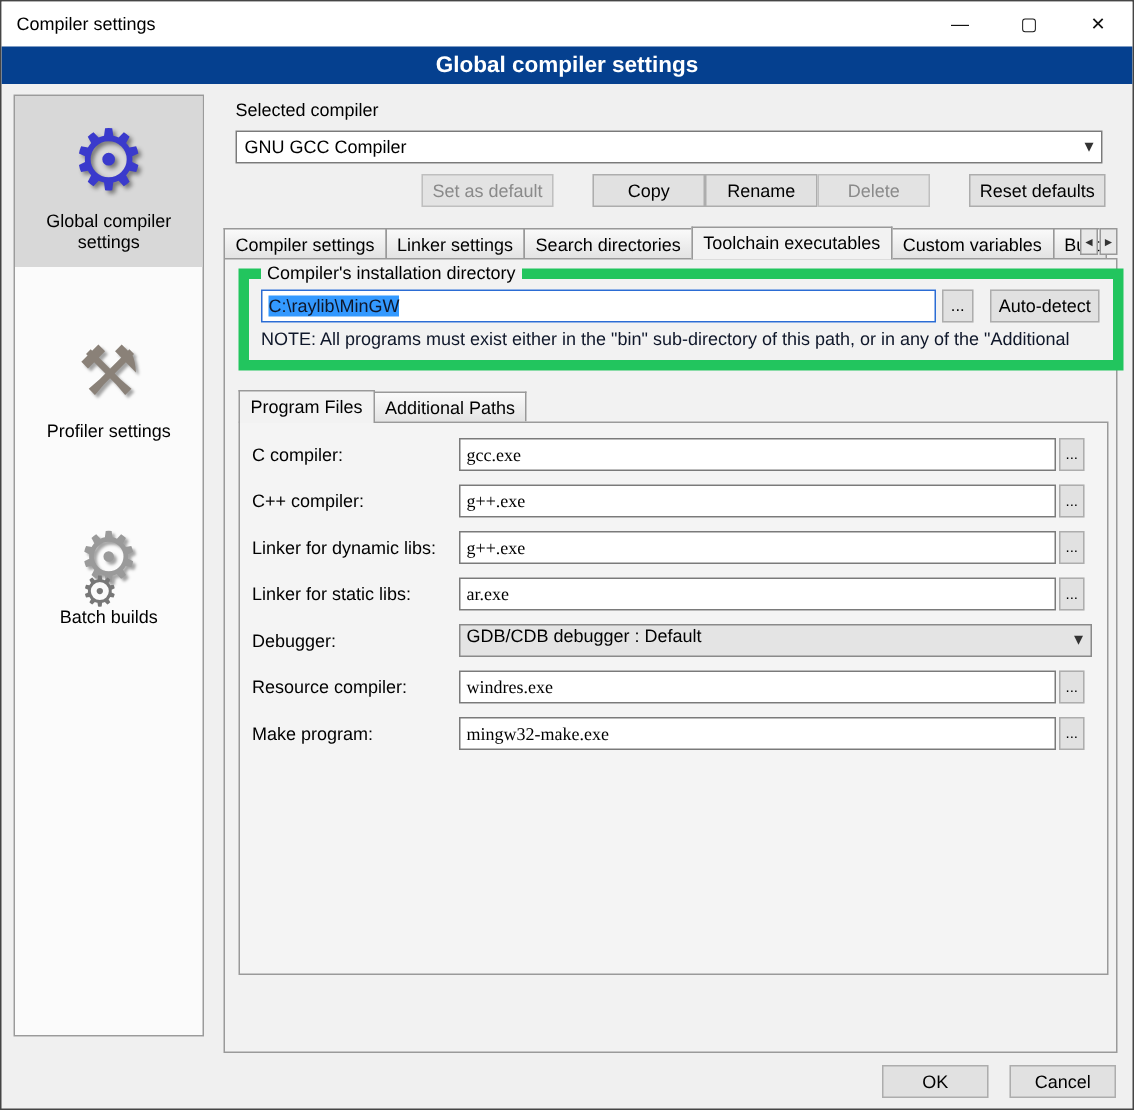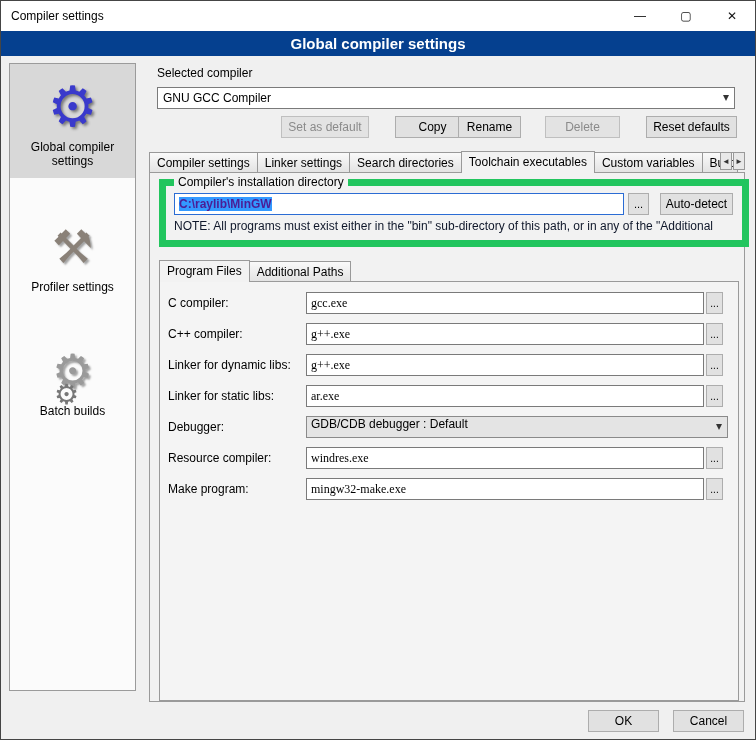--- a/index.html
+++ b/index.html
@@ -33,46 +33,46 @@
   .sel-label { margin:3px 0 0 8px; height:15px; }
   .combo { position:relative; margin:6px 0 0 8px; width:578px; height:22px; box-sizing:border-box;
            background:#fff; border:1px solid #7a7a7a; display:flex; align-items:center; padding-left:5px; }
   .combo-arrow { position:absolute; right:5px; top:2px; color:#333; }
   .btn-row { position:relative; margin-top:7px; height:22px; }
   .btn { position:absolute; top:0; height:22px; box-sizing:border-box; background:#e1e1e1; border:1px solid #adadad;
          display:flex; align-items:center; justify-content:center; }
   .btn.disabled { background:#e3e3e3; border-color:#bfbfbf; color:#8a8a8a; }
   .b-setdef { left:132px; width:88px; }
   .b-copy   { left:246px; width:75px; }
-  .b-rename { left:309px; width:63px; }
+  .b-rename { left:321px; width:75px; }
   .b-delete { left:396px; width:75px; }
   .b-reset  { left:497px; width:91px; }
   
   .tabstrip { position:relative; margin-top:12px; height:22px; display:flex; align-items:flex-end; }
   .tab { height:20px; box-sizing:border-box; display:flex; align-items:center; padding:0 7px; white-space:nowrap;
          background:linear-gradient(#fafafa,#e3e3e3); border:1px solid #999; border-bottom:none; margin-right:-1px; }
   .tab.active { height:22px; background:#f2f2f2; z-index:2; margin-bottom:-1px; padding-bottom:1px; }
   .tab.clipped { max-width:36px; overflow:hidden; }
   .tab-arrows { position:absolute; right:0; bottom:2px; display:flex; z-index:3; }
   .tab-arrow { width:12px; height:18px; box-sizing:border-box; font-size:8px; display:flex; align-items:center; justify-content:center;
                border:1px solid #999; background:#e8e8e8; margin-left:1px; color:#333; }
   
   .panel { position:relative; height:530px; box-sizing:border-box; border:1px solid #9a9a9a; background:#f2f2f2; }
   .groupbox { position:absolute; left:9px; top:2px; width:580px; height:72px; box-sizing:border-box;
               border:7px solid #22c55e; margin:0; padding:0 6px 0 8px; }
   .groupbox legend { padding:0 4px; }
   .path-row { display:flex; align-items:center; margin-top:4px; }
   .path-input { width:450px; height:22px; box-sizing:border-box; border:1px solid #2b6cd4; background:#fff;
                 display:flex; align-items:center; padding-left:4px; overflow:hidden; }
-  .path-input .sel { background:#3399ff; color:#4c1d95;font-weight:bold; }
+  .path-input .sel { background:#3399ff; color:#0f172a; }
   .mini-btn { position:static; width:21px; margin-left:4px; font-size:11px; }
   .autodetect { position:static; width:73px; margin-left:11px; }
   .note { margin-top:4px; color:#0f172a; white-space:nowrap; overflow:hidden; width:562px; }
   .inner-tabs { position:absolute; left:9px; top:86px; height:22px; display:flex; align-items:flex-end; }
-  .inner-panel { position:absolute; left:9px; top:108px; width:580px; height:420px; box-sizing:border-box;
+  .inner-panel { position:absolute; left:9px; top:108px; width:580px; height:369px; box-sizing:border-box;
                  border:1px solid #9a9a9a; background:#f4f4f4; }
   .field-row { position:absolute; left:8px; width:564px; height:22px; display:flex; align-items:center; }
   .r0{top:10px}.r1{top:41px}.r2{top:72px}.r3{top:103px}.r4{top:134px}.r5{top:165px}.r6{top:196px}
   .field-label { width:138px; }
   .field-input { width:398px; height:22px; box-sizing:border-box; border:1px solid #7a7a7a; background:#fff;
                  display:flex; align-items:center; padding-left:4px;font-family:Liberation Serif, serif; }
   .field-browse { position:static; width:17px; margin-left:2px; font-size:10px; }
   .field-select { position:relative; width:422px; height:22px; box-sizing:border-box; border:1px solid #8a8a8a;
                   background:#e4e4e4; display:flex; align-items:flex-start; padding-left:4px; }
   .field-select .combo-arrow { right:5px; }

